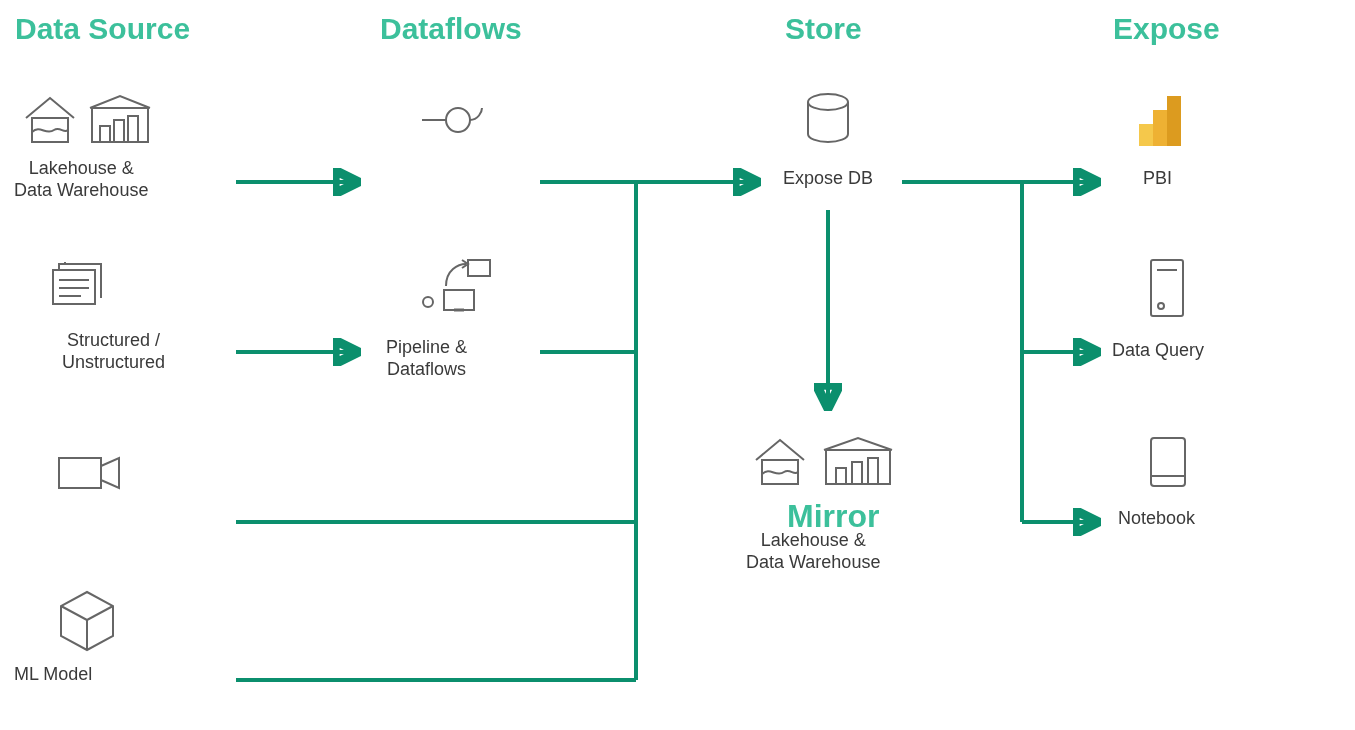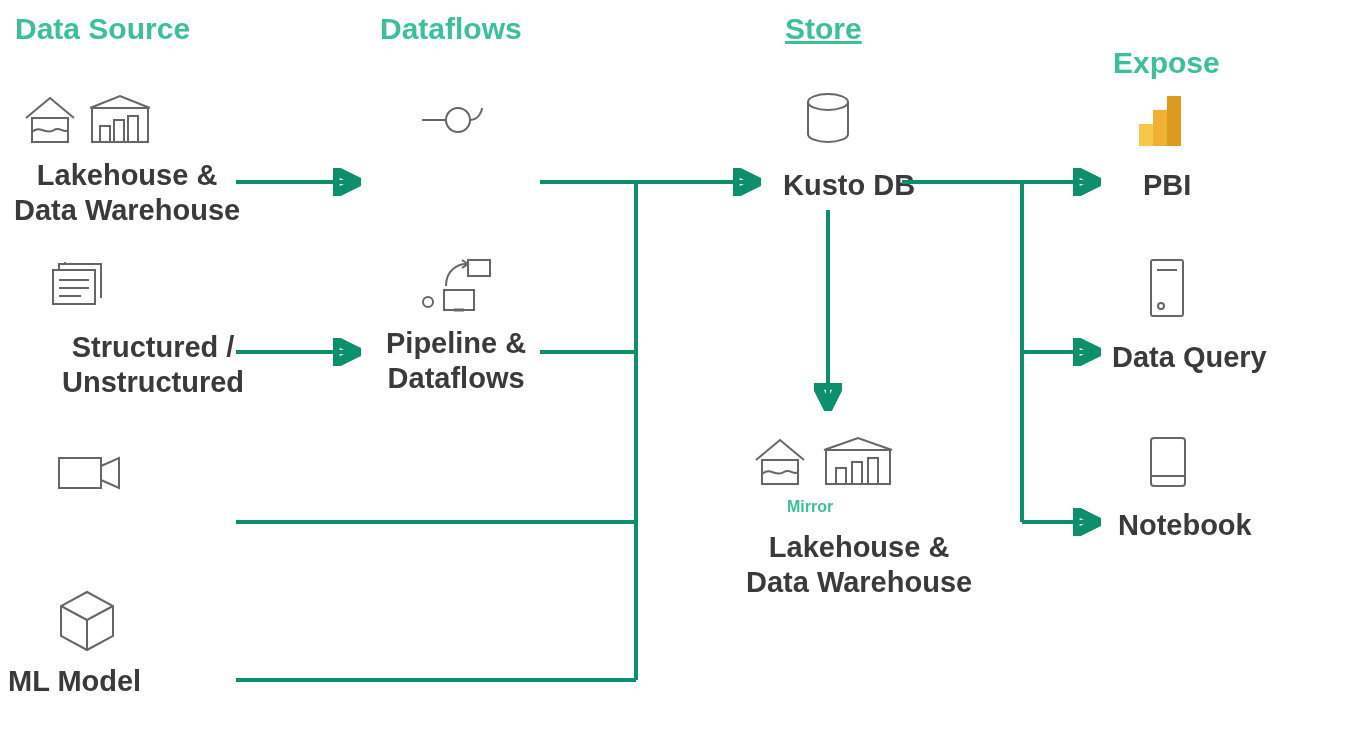--- a/index.html
+++ b/index.html
@@ -1,33 +1,33 @@
 <!DOCTYPE html>
 <html><head>
 <meta charset="utf-8">
 <style>
   * { box-sizing: border-box; margin: 0; padding: 0; }
   html, body { width: 1355px; height: 730px; background: #fff; font-family: "Segoe UI", Arial, sans-serif; }
   .stage { position: relative; width: 1190px; height: 730px; }
   .abs { position: absolute; }
   .col-header { color: #3cc09b; font-weight: 600; font-size: 30px; }
-  .node-label { color: #3a3a3a; font-size: 29px; font-weight: 700; line-height: 1.2; text-align: center; white-space: pre; }
-  .mirror-label { color: #3cc09b; font-weight: 600; font-size: 16px; }
+  .node-label { color: #3a3a3a; font-size: 18px; font-weight: 400; line-height: 1.2; text-align: center; white-space: pre; }
+  .mirror-label { color: #3cc09b; font-weight: 600; font-size: 32px; }
   .icon-gray { stroke: #666; stroke-width: 2; fill: none; }
   svg.connector path, svg.connector line { stroke: #0b8f6d; stroke-width: 4; fill: none; }
 </style>
 </head>
 <body>
 
 <div class="stage">
 
   <div class="abs col-header" style="left:15px; top:12px;">Data Source</div>
   <div class="abs col-header" style="left:380px; top:12px;">Dataflows</div>
-  <div class="abs col-header" style="left:785px; top:12px;text-decoration:underline;">Store</div>
-  <div class="abs col-header" style="left:1113px; top:12px;margin-top:34px;">Expose</div>
+  <div class="abs col-header" style="left:785px; top:12px;">Store</div>
+  <div class="abs col-header" style="left:1113px; top:12px;">Expose</div>
 
   <div class="abs" style="left:22px; top:88px;">
     <svg width="140" height="60">
 
       <g class="icon-gray">
         <polyline points="4,30 28,10 52,30"></polyline>
         <rect x="10" y="30" width="36" height="24"></rect>
         <path d="M10,44 C18,36 24,48 32,42 C38,38 42,46 46,42"></path>
       </g>
 
@@ -69,21 +69,21 @@
 
   <div class="abs" style="left:55px; top:588px;">
     <svg width="70" height="70">
       <g class="icon-gray">
         <polygon points="32,4 58,18 58,48 32,62 6,48 6,18"></polygon>
         <polyline points="6,18 32,32 58,18"></polyline>
         <line x1="32" y1="32" x2="32" y2="62"></line>
       </g>
     </svg>
   </div>
-  <div class="abs node-label" style="left:8px; top:664px; text-align:right;">ML Model</div>
+  <div class="abs node-label" style="left:14px; top:664px; text-align:right;">ML Model</div>
 
   <div class="abs" style="left:418px; top:100px;">
     <svg width="80" height="40">
       <g class="icon-gray">
         <line x1="4" y1="20" x2="26" y2="20"></line>
         <circle cx="40" cy="20" r="12"></circle>
         <line x1="52" y1="20" x2="26" y2="20" stroke-opacity="0"></line>
         <line x1="26" y1="20" x2="28" y2="20"></line>
         <path d="M52,20 C60,20 64,12 64,8"></path>
       </g>
@@ -95,32 +95,32 @@
       <g class="icon-gray">
         <circle cx="10" cy="46" r="5"></circle>
         <rect x="26" y="34" width="30" height="20"></rect>
         <line x1="36" y1="54" x2="46" y2="54" stroke-width="3"></line>
         <rect x="50" y="4" width="22" height="16"></rect>
         <path d="M28,30 C28,14 40,8 48,8"></path>
         <polyline points="44,4 50,8 44,12"></polyline>
       </g>
     </svg>
   </div>
-  <div class="abs node-label" style="left:386px; top:326px;">Pipeline &amp;
+  <div class="abs node-label" style="left:386px; top:337px;">Pipeline &amp;
 Dataflows</div>
 
   <div class="abs" style="left:800px; top:90px;">
     <svg width="60" height="60">
       <g class="icon-gray">
         <ellipse cx="28" cy="12" rx="20" ry="8"></ellipse>
         <path d="M8,12 L8,44 A20,8 0 0 0 48,44 L48,12"></path>
       </g>
     </svg>
   </div>
-  <div class="abs node-label" style="left:783px; top:168px;">Kusto DB</div>
+  <div class="abs node-label" style="left:783px; top:168px;">Expose DB</div>
 
   <div class="abs" style="left:752px; top:430px;">
     <svg width="160" height="60">
       <g class="icon-gray">
         <polyline points="4,30 28,10 52,30"></polyline>
         <rect x="10" y="30" width="36" height="24"></rect>
         <path d="M10,44 C18,36 24,48 32,42 C38,38 42,46 46,42"></path>
       </g>
       <g class="icon-gray" transform="translate(68,0)">
         <polyline points="4,20 38,8 72,20"></polyline>

